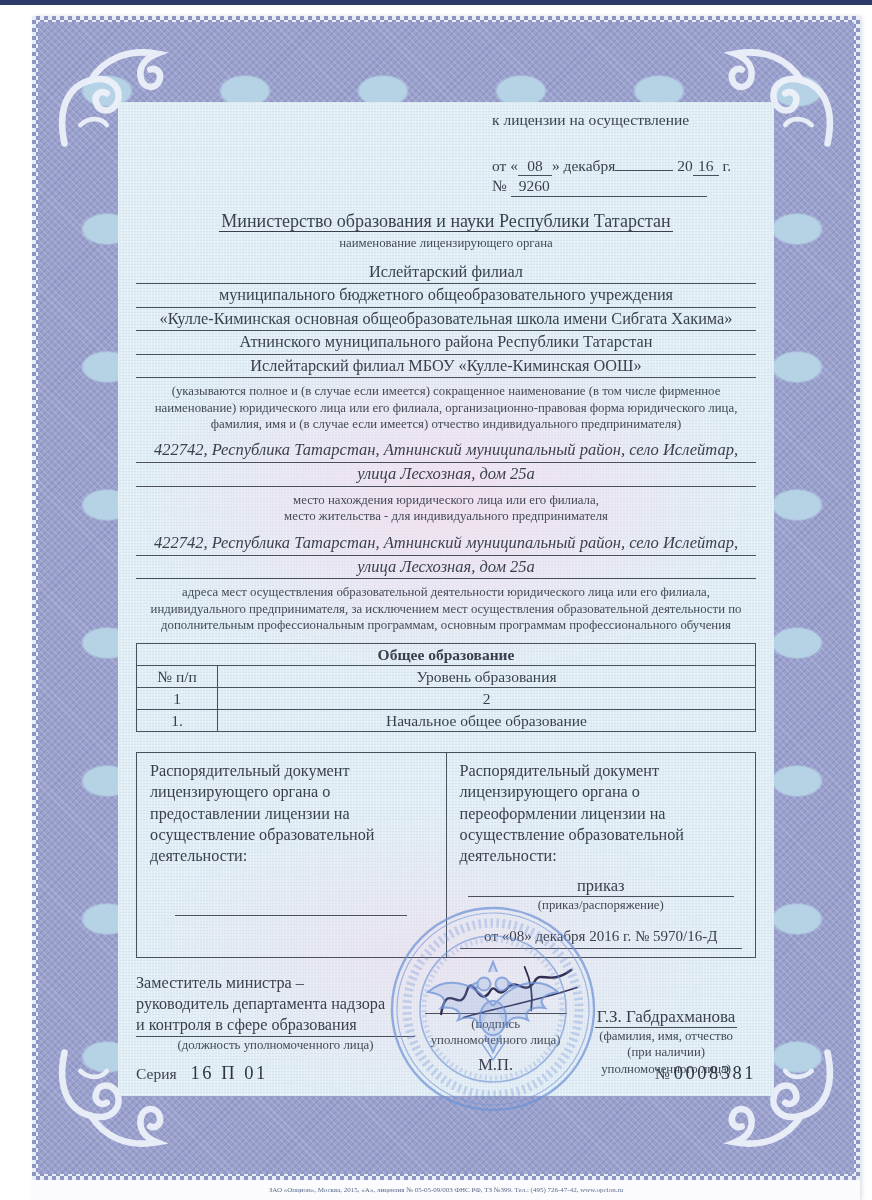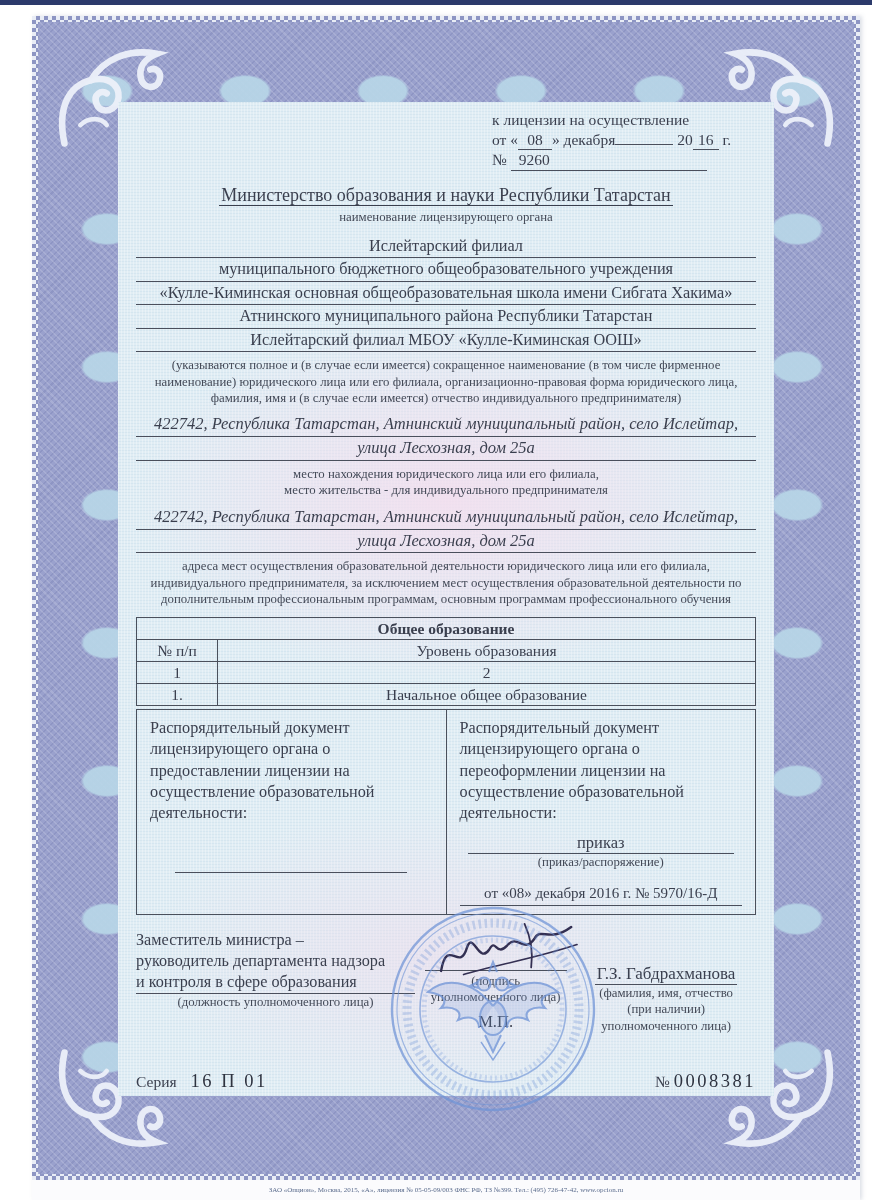--- a/index.html
+++ b/index.html
@@ -29,57 +29,57 @@
           radial-gradient(ellipse 400px 210px at 48% 86%, rgba(240,220,236,.55), rgba(240,220,236,0) 72%),
           repeating-linear-gradient(90deg, rgba(255,255,255,.30) 0 1px, rgba(255,255,255,0) 1px 3px),
           repeating-linear-gradient(0deg, rgba(188,214,230,.30) 0 1px, rgba(188,214,230,0) 1px 3px);
         padding:8px 18px; box-sizing:border-box;}
   
   .hdr{width:262px;margin-left:auto;margin-right:2px;font-size:15.5px;line-height:1.26;}
   .u{display:inline-block;border-bottom:1px solid #4a4f5c;text-align:center;}
   .u-num{width:72px;}
   .u-day{width:34px;}
   .u-month-fill{width:58px;}
-  .u-yy{width:26px;}
+  .u-yy{width:26px;margin-top:26px;}
   .u-licno{width:188px;text-align:left;padding-left:8px;}
   .title{margin-top:14px;text-align:center;font-size:18px;}
   .title span{border-bottom:1px solid #3a3f4e;padding:0 2px;}
   .caption{font-size:12.8px;line-height:1.28;text-align:center;color:#434957;}
   .cap-tight{margin-top:3px;}
   .org{margin-top:10px;}
   .org-line{border-bottom:1px solid #4a4f5c;text-align:center;font-size:16.3px;line-height:1.38;}
   .addr{margin-top:7px;font-style:italic;}
   .addr .org-line{font-size:16.5px;}
   .blockcap{margin-top:5px;}
   
   table.edu{width:100%;border-collapse:collapse;margin-top:10px;}
   table.edu td{border:1px solid #4a505c;text-align:center;font-size:15.5px;padding:1.5px 4px;}
   td.edu-title{font-weight:bold;font-size:17px;padding:3px 4px;}
   .colnum{width:72px;}
   
-  .orders{display:flex;border:1px solid #4a505c;margin-top:3px;min-height:158px;}
+  .orders{display:flex;border:1px solid #4a505c;margin-top:20px;min-height:158px;}
   .ocell{flex:1;padding:8px 13px;font-size:16.2px;line-height:1.3;box-sizing:border-box;}
   .ocell-l{border-right:1px solid #4a505c;}
   .blankline{border-bottom:1px solid #4a4f5c;width:82%;margin:34px auto 6px;height:14px;}
   .orderval{border-bottom:1px solid #4a4f5c;width:94%;margin:8px auto 0;text-align:center;font-size:16.5px;}
   .orderdate{border-bottom:1px solid #4a4f5c;margin-top:13px;text-align:center;font-size:15px;padding-bottom:2px;}
   
   .sig{display:flex;margin-top:15px;}
   .sig-l{width:45%;font-size:16.2px;line-height:1.3;}
   .sig-l .ul{border-bottom:1px solid #4a4f5c;}
   .sig-m{width:26%;text-align:center;position:relative;}
   .sig-m .line{border-bottom:1px solid #4a4f5c;width:88%;margin:40px auto 2px;position:relative;}
   .scribble{position:absolute;left:6px;bottom:-6px;width:150px;height:56px;transform:rotate(-6deg);}
   .mp{font-size:16.5px;margin-top:6px;}
   .sig-r{width:29%;text-align:center;}
   .sig-r .name{font-size:17px;border-bottom:1px solid #4a4f5c;display:inline-block;padding:0 2px;margin-top:34px;}
   
   .seal{position:absolute;left:268px;top:800px;width:214px;height:214px;opacity:.85;pointer-events:none;}
   
-  .serial{position:absolute;left:18px;right:18px;bottom:4px;display:flex;justify-content:space-between;align-items:baseline;}
+  .serial{position:absolute;left:18px;right:18px;bottom:12px;display:flex;justify-content:space-between;align-items:baseline;}
   .serial .lbl{font-size:15.5px;}
   .serial .val{font-size:18.5px;letter-spacing:2.5px;color:#2e3340;}
   .serial-l .val{margin-left:10px;}
   
   .printinfo{position:absolute;left:0;right:0;bottom:6px;text-align:center;font-size:7px;color:#5a6b8c;
              font-family:"Liberation Serif","DejaVu Serif",serif;}
 </style>
 </head>
 <body>
 

